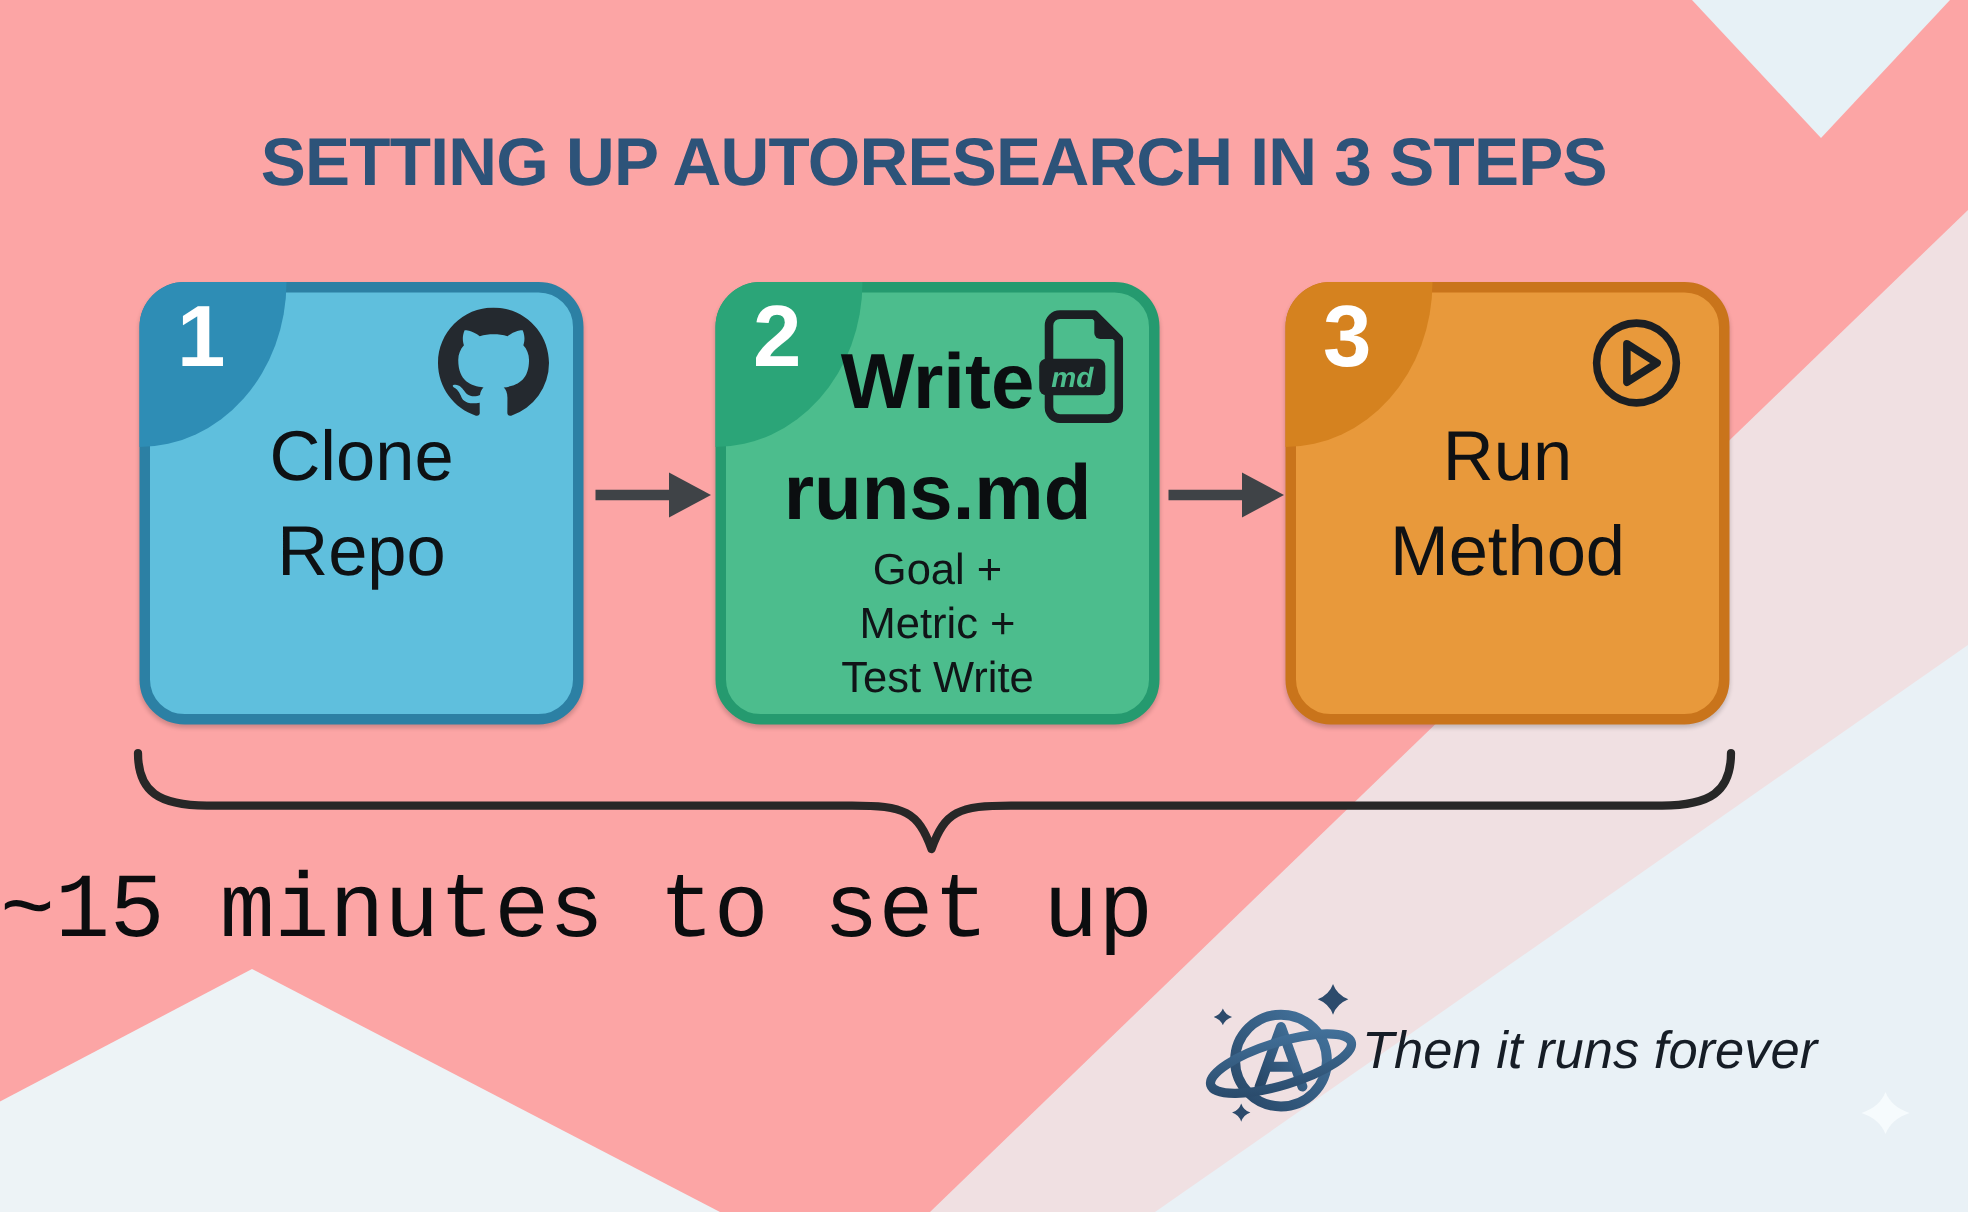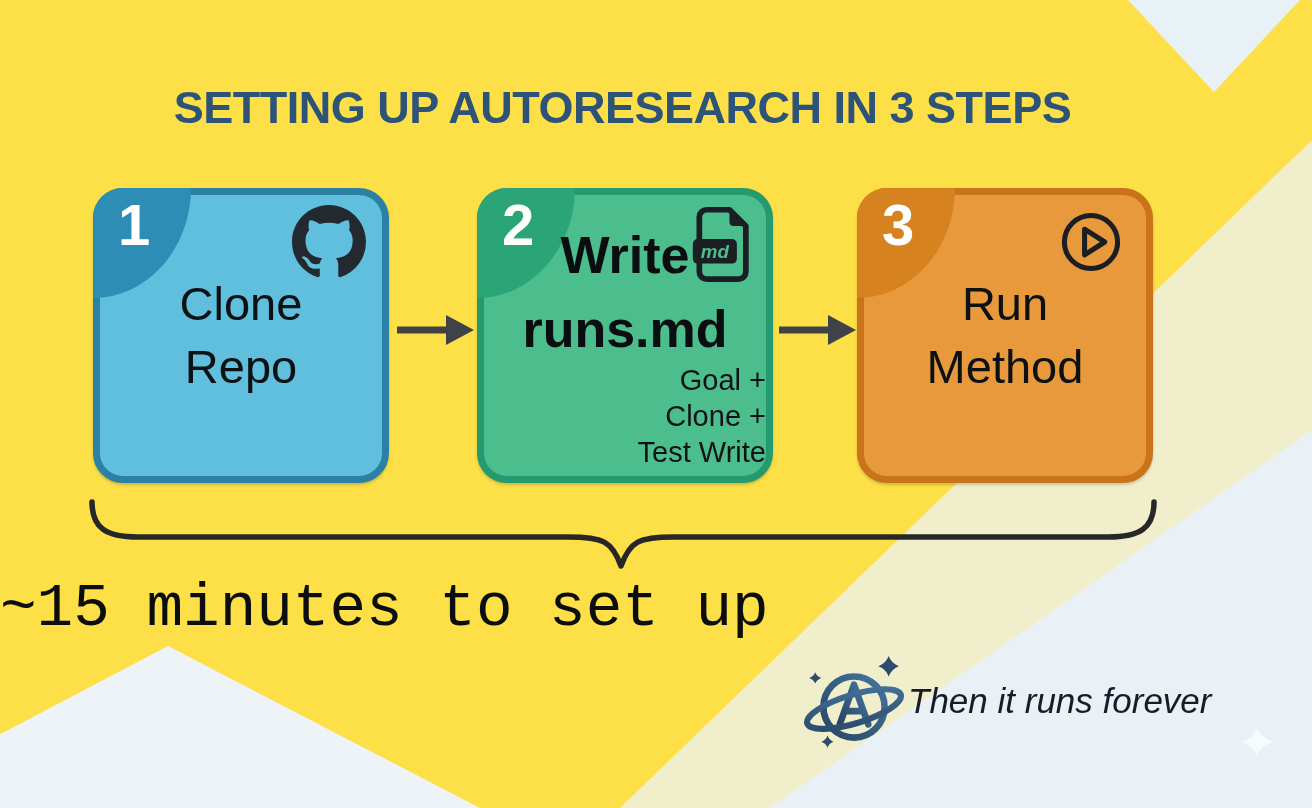--- a/index.html
+++ b/index.html
@@ -1,18 +1,18 @@
 <!DOCTYPE html>
 <html><head>
 <meta charset="utf-8">
 <style>
   html,body { margin:0; padding:0; background:#ffffff; }
   .stage {
     position:relative; width:1312px; height:808px; overflow:hidden;
-    background:#fde047;
+    background:#fca5a5;
     font-family:"Liberation Sans","DejaVu Sans",sans-serif;
     color:#0e1114;
   }
   .bg-shapes { position:absolute; inset:0; pointer-events:none; }
 
   .page-title {
     position:absolute; left:0; top:82px; width:1245px;
     text-align:center; font-size:45px; font-weight:800;
     letter-spacing:-0.5px; color:#2d5379; white-space:nowrap;
   }
@@ -40,21 +40,21 @@
     justify-content:center;
     font-size:47px; line-height:1.32; color:#0e1114; text-align:center;
   }
   .card2-heading {
     position:absolute; top:24px; left:0; width:100%;
     text-align:center; font-size:52px; font-weight:700; line-height:1.42;
     color:#0b0e10;
   }
   .card2-sub {
     position:absolute; top:168px; left:0; width:100%;
-    text-align:right; font-size:29px; line-height:1.24; color:#101417;
+    text-align:center; font-size:29px; line-height:1.24; color:#101417;
   }
   .card-icon { position:absolute; }
   .icon-github { top:10px; right:16px; }
   .icon-md { top:8px; right:12px;font-style:italic; }
   .icon-play { top:14px; right:22px; }
 
   .arrow { position:absolute; top:310px; }
   .arrow1 { left:394px; }
   .arrow2 { left:776px; }
 
@@ -117,21 +117,21 @@
         <rect x="1" y="44" width="54" height="30" rx="6" fill="#1b1f23"></rect>
         <text x="28" y="67" text-anchor="middle" font-family="Liberation Sans, sans-serif" font-size="23" font-weight="bold" fill="#4CBD8D">md</text>
       </svg>
     </span>
     <div class="card2-heading">
       <span>Write</span><br>
       <span>runs.md</span>
     </div>
     <div class="card2-sub">
       <span>Goal +</span><br>
-      <span>Clone +</span><br>
+      <span>Metric +</span><br>
       <span>Test Write</span>
     </div>
   </div>
 
   <span class="arrow arrow2">
     <svg width="82" height="40" viewBox="0 0 82 40">
       <line x1="3" y1="20" x2="54" y2="20" stroke="#3f4347" stroke-width="7"></line>
       <polygon points="52,5 80,20 52,35" fill="#3f4347"></polygon>
     </svg>
   </span>

